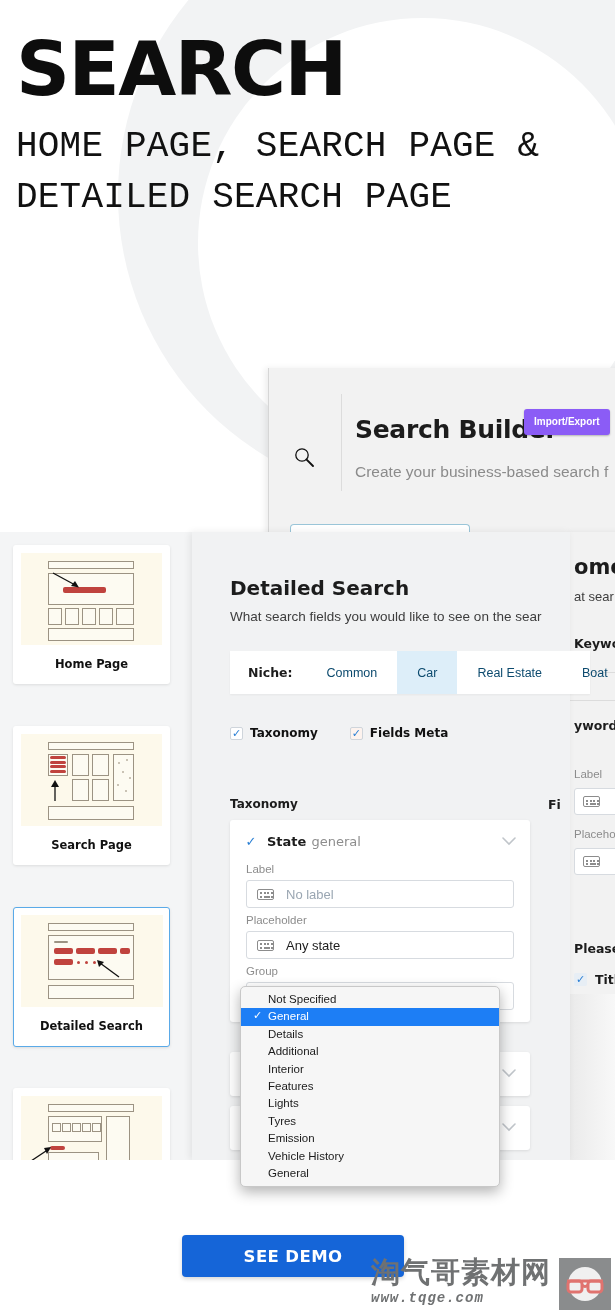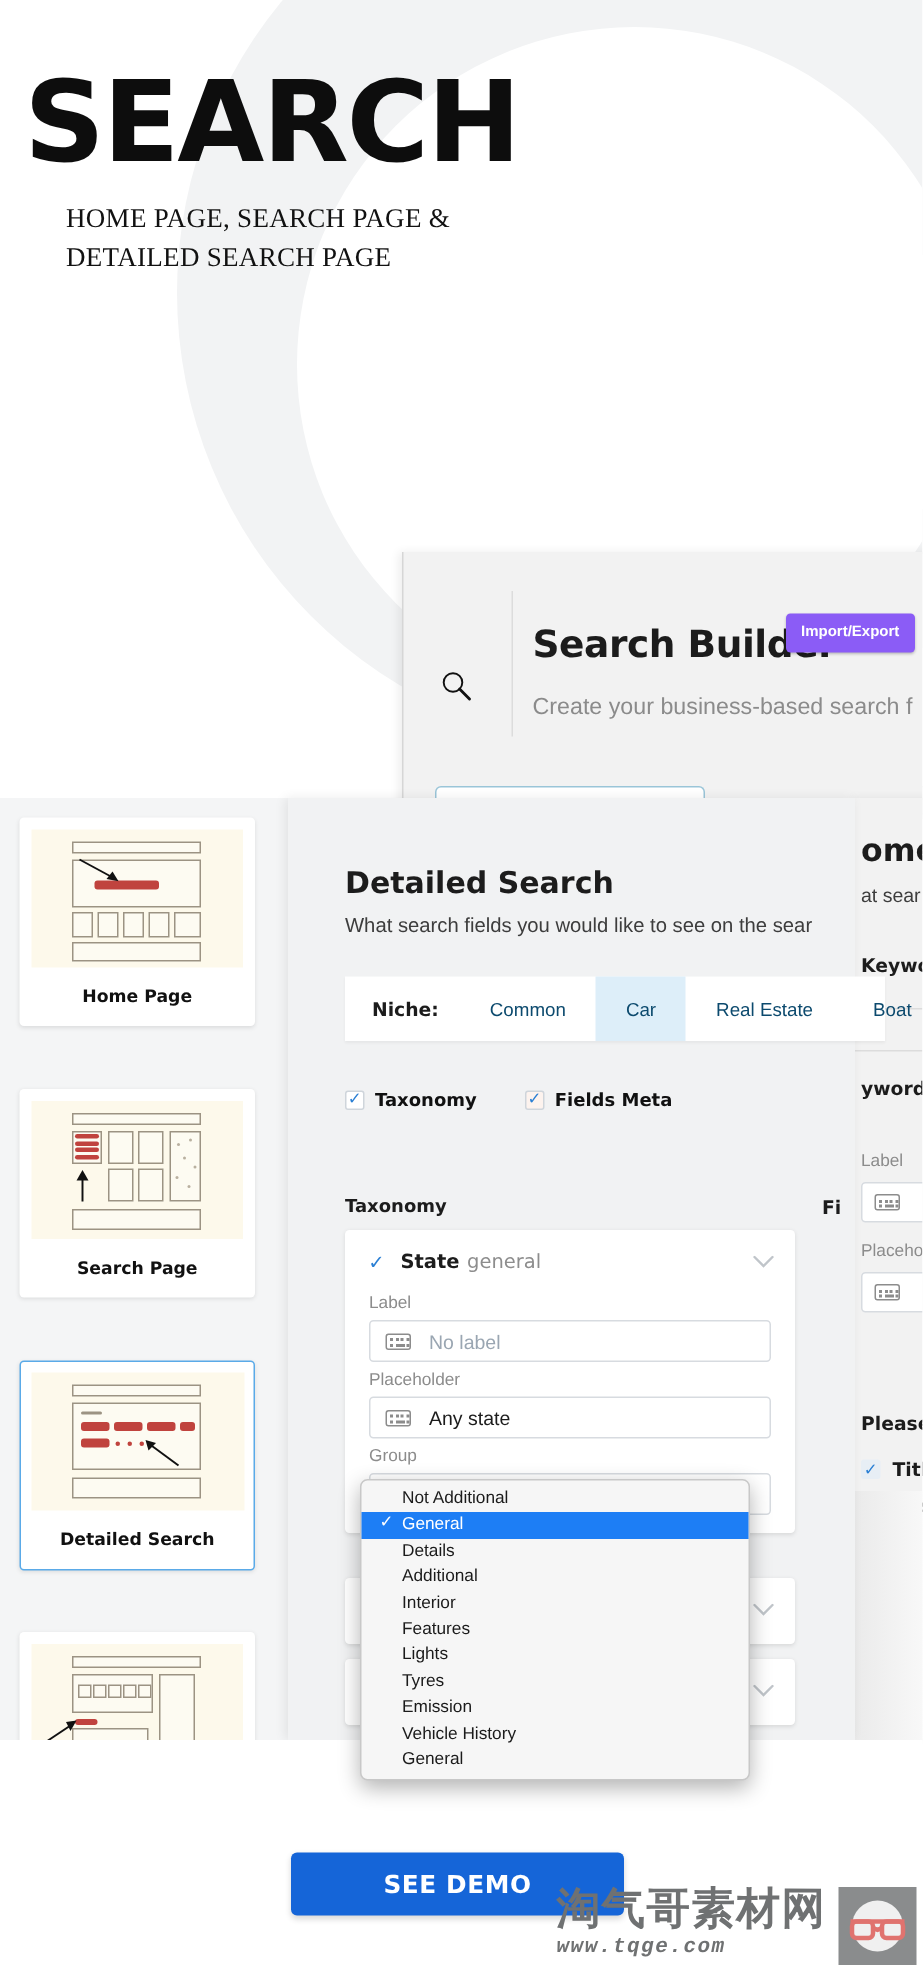--- a/index.html
+++ b/index.html
@@ -15,38 +15,37 @@
   .hero-bg-circle {
     position: absolute; left: 118px; top: -110px;
     width: 610px; height: 610px; border-radius: 50%;
     background: #f2f3f4; z-index: 0;
   }
   .hero-bg-circle-inner {
     position: absolute; left: 198px; top: 18px;
     width: 450px; height: 450px; border-radius: 50%;
     background: #ffffff; z-index: 1;
   }
-  .hero { position: absolute; left: 0; top: 16px; width: 615px; z-index: 5; }
+  .hero { position: absolute; left: 0; top: 4px; width: 615px; z-index: 5; }
   .hero-title {
     font-family: "DejaVu Sans", sans-serif;
     font-weight: 700;
     font-size: 75px;
     line-height: 0.95;
     letter-spacing: -1.5px;
     color: #0d0d0d;
     padding: 30px 0 0 16px;
   }
   .hero-sub {
-    font-family: Liberation Serif, serif;
-    font-size: 18px;
+    font-family: Liberation Mono, monospace;
+    font-size: 36px;
     line-height: 1.42;
     color: #111111;
     padding: 16px 0 0 16px;
     letter-spacing: 0.2px;
-    margin-left: 28px;
   }
 
   
   .sb-card {
     position: absolute; left: 268px; top: 368px;
     width: 420px; height: 175px;
     background: #f2f2f2;
     border-left: 1px solid #d6d6d6;
     box-shadow: -3px 0 6px rgba(0,0,0,0.07);
     z-index: 10;
@@ -239,21 +238,21 @@
   .hp-please { position:absolute; left:574px; top:941px; font-family:"DejaVu Sans", sans-serif; font-weight:700; font-size:12.5px; color:#1c1c1c; white-space:nowrap; z-index:24;}
   .hp-ck { position:absolute; left:574px; display:flex; align-items:center; gap:8px; z-index:24; }
   .hp-ck .bx { width:13px;height:13px;border-radius:2px;background:#e7eef5;display:flex;align-items:center;justify-content:center;color:#2a7fd4;font-size:11px;}
   .hp-ck .bx.empty{background:#e9e9e9;color:transparent;}
   .hp-ck .tx { font-family:"DejaVu Sans", sans-serif; font-weight:700; font-size:12.5px; color:#1c1c1c; white-space:nowrap;}
   .hp-shadowbox { position:absolute; left:562px; top:994px; width:53px; height:166px; background:linear-gradient(90deg,#e8e8e8,#f8f8f8); z-index:24; }
 
   
   .bottom-area { position:absolute; left:0; top:1160px; width:615px; height:153px; background:#fff; z-index:30;}
   .see-demo {
-    position:absolute; left:194px; top:1235px; width:222px; height:42px;
+    position:absolute; left:182px; top:1235px; width:222px; height:42px;
     background:#1565d8; border-radius:4px;
     display:flex; align-items:center; justify-content:center;
     color:#fff; font-family:"DejaVu Sans", sans-serif; font-weight:700;
     font-size:16.5px; letter-spacing:0.4px;
     box-shadow: 0 2px 4px rgba(0,0,0,0.16);
     z-index:31;
   }
 
   
   .wm { position:absolute; left:371px; top:1258px; z-index:35; display:flex; align-items:flex-start; }
@@ -496,21 +495,21 @@
         <div class="acc-chevron">
           <svg width="14" height="9" viewBox="0 0 14 9">
               <polyline points="1,1 7,7 13,1" fill="none" stroke="#c0c5ca" stroke-width="1.6" stroke-linecap="round"></polyline>
             </svg>
         </div>
       </div>
     </div>
   </div>
 
   <div class="dropdown">
-    <div class="dd-item">Not Additional</div>
+    <div class="dd-item">Not Specified</div>
     <div class="dd-item sel">
       <span class="tick">✓</span><span>General</span>
     </div>
     <div class="dd-item">Details</div>
     <div class="dd-item">Additional</div>
     <div class="dd-item">Interior</div>
     <div class="dd-item">Features</div>
     <div class="dd-item">Lights</div>
     <div class="dd-item">Tyres</div>
     <div class="dd-item">Emission</div>

